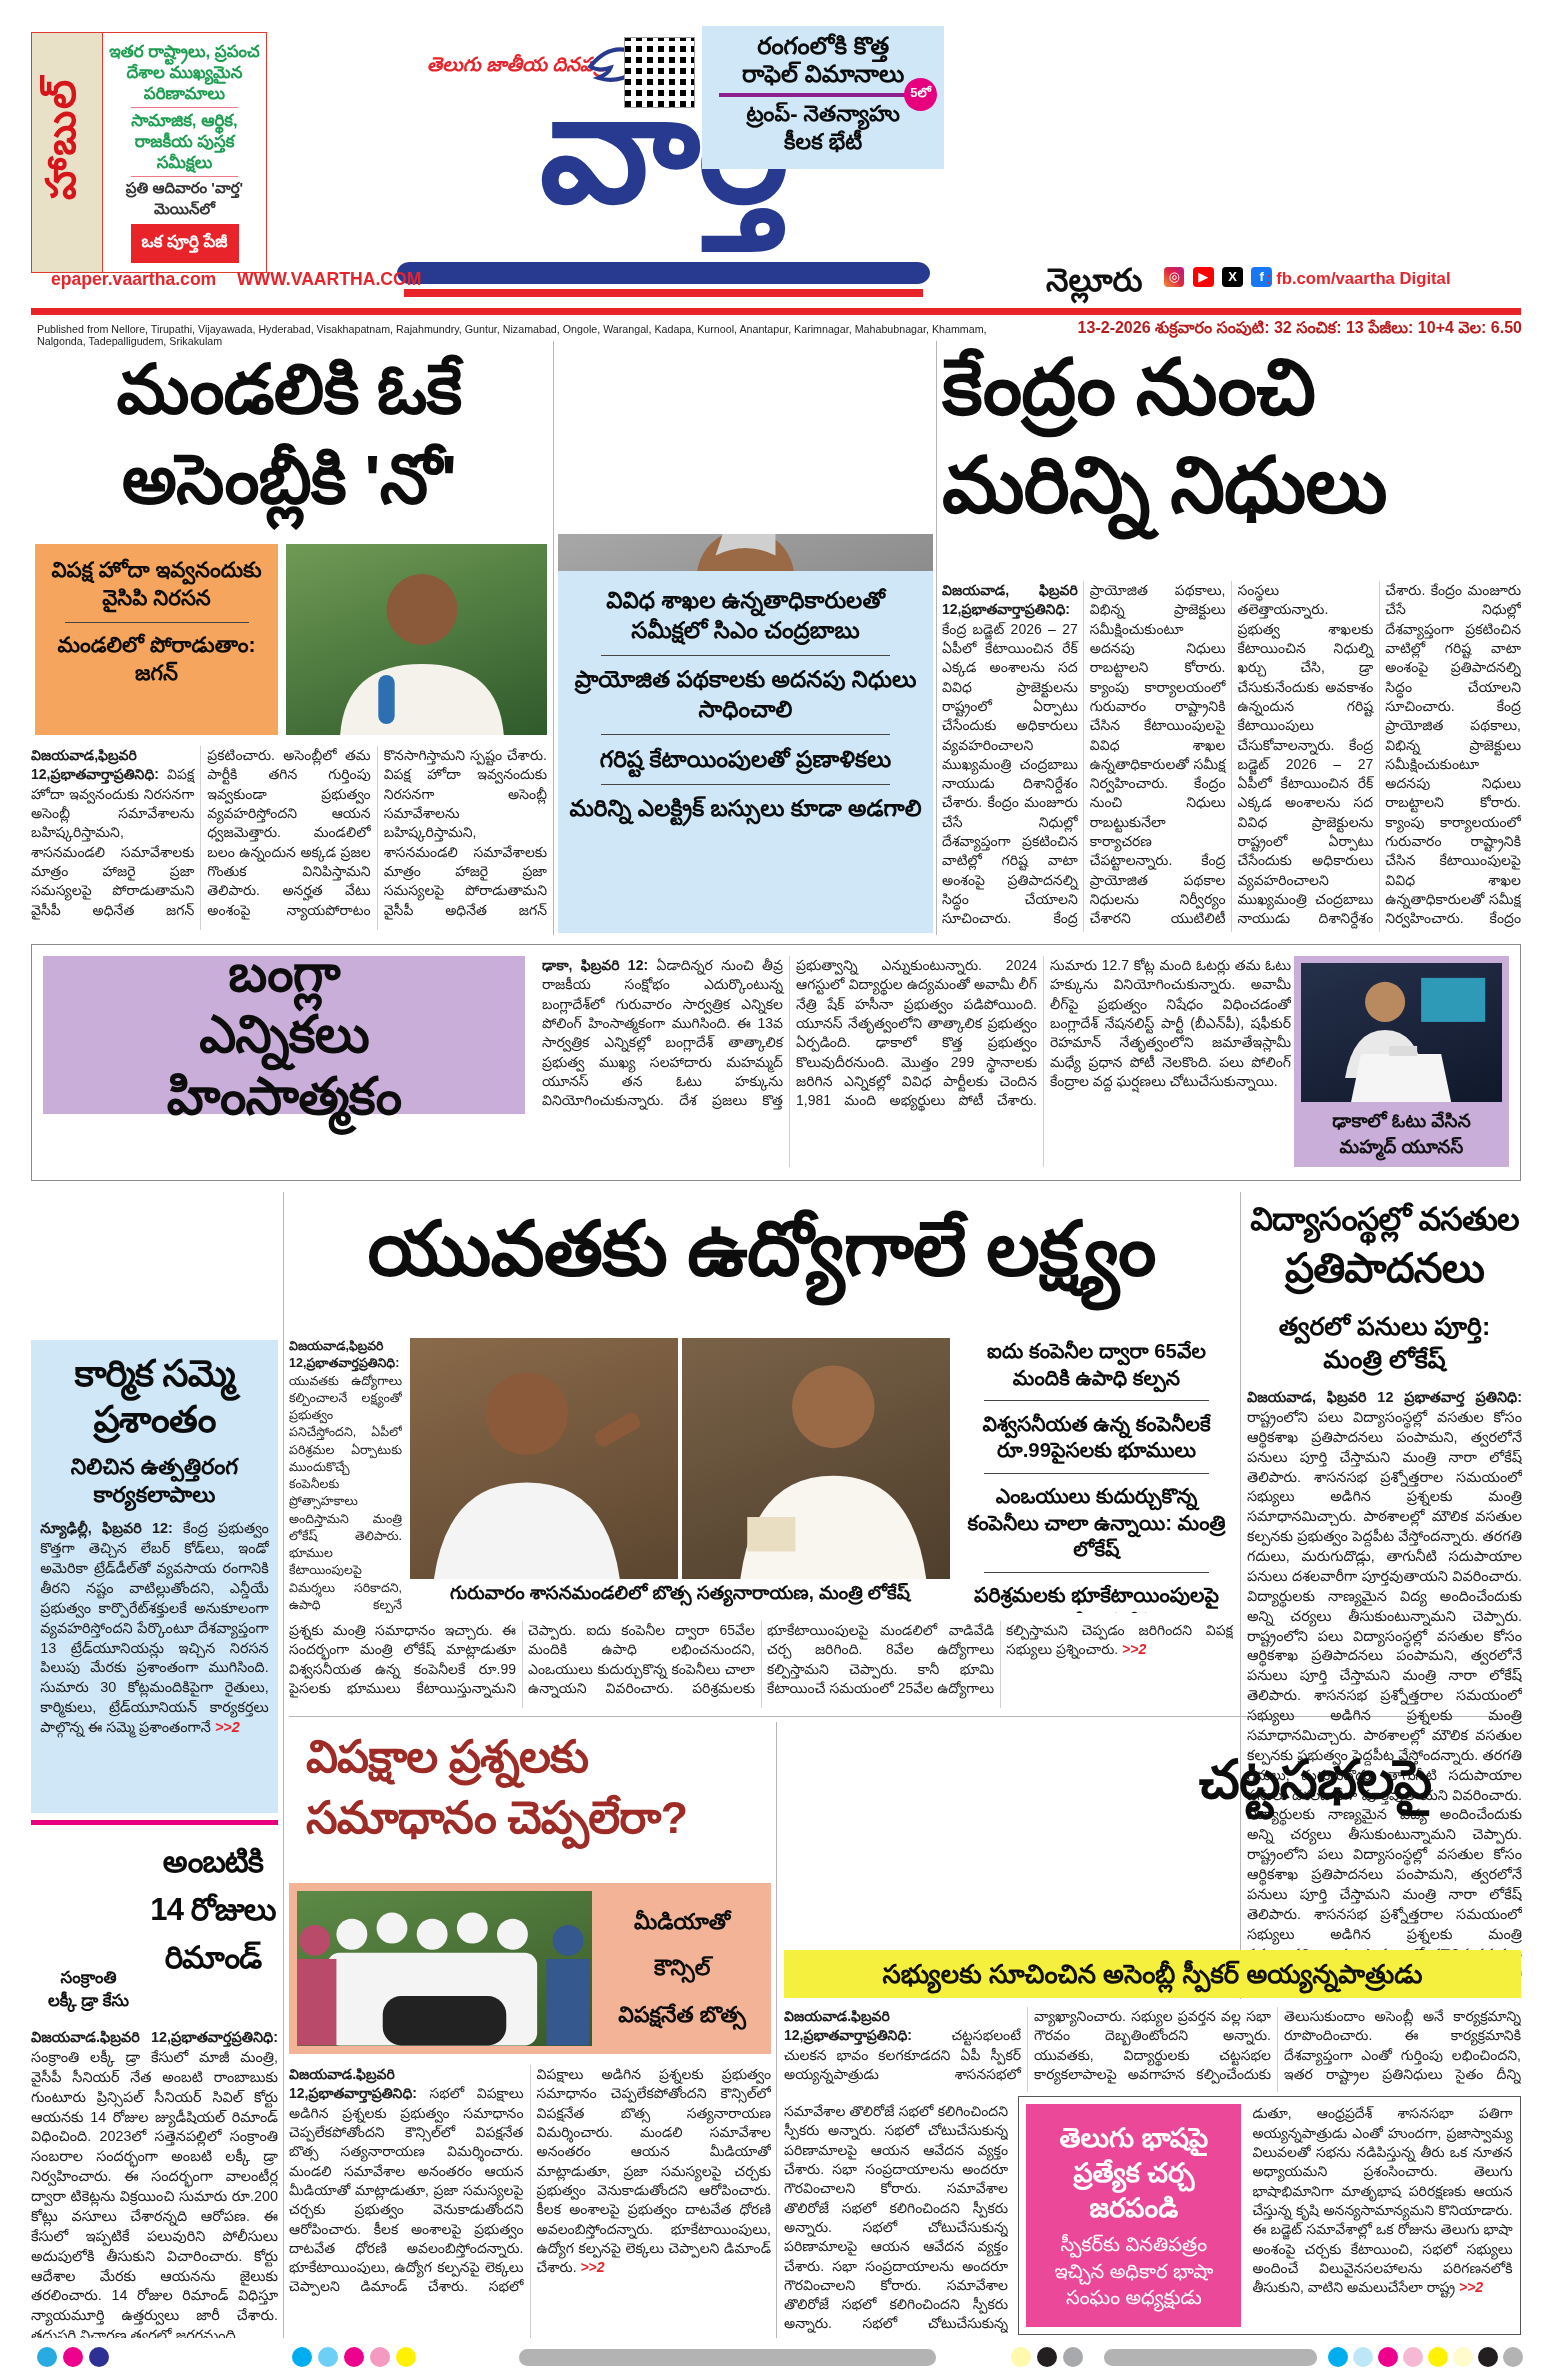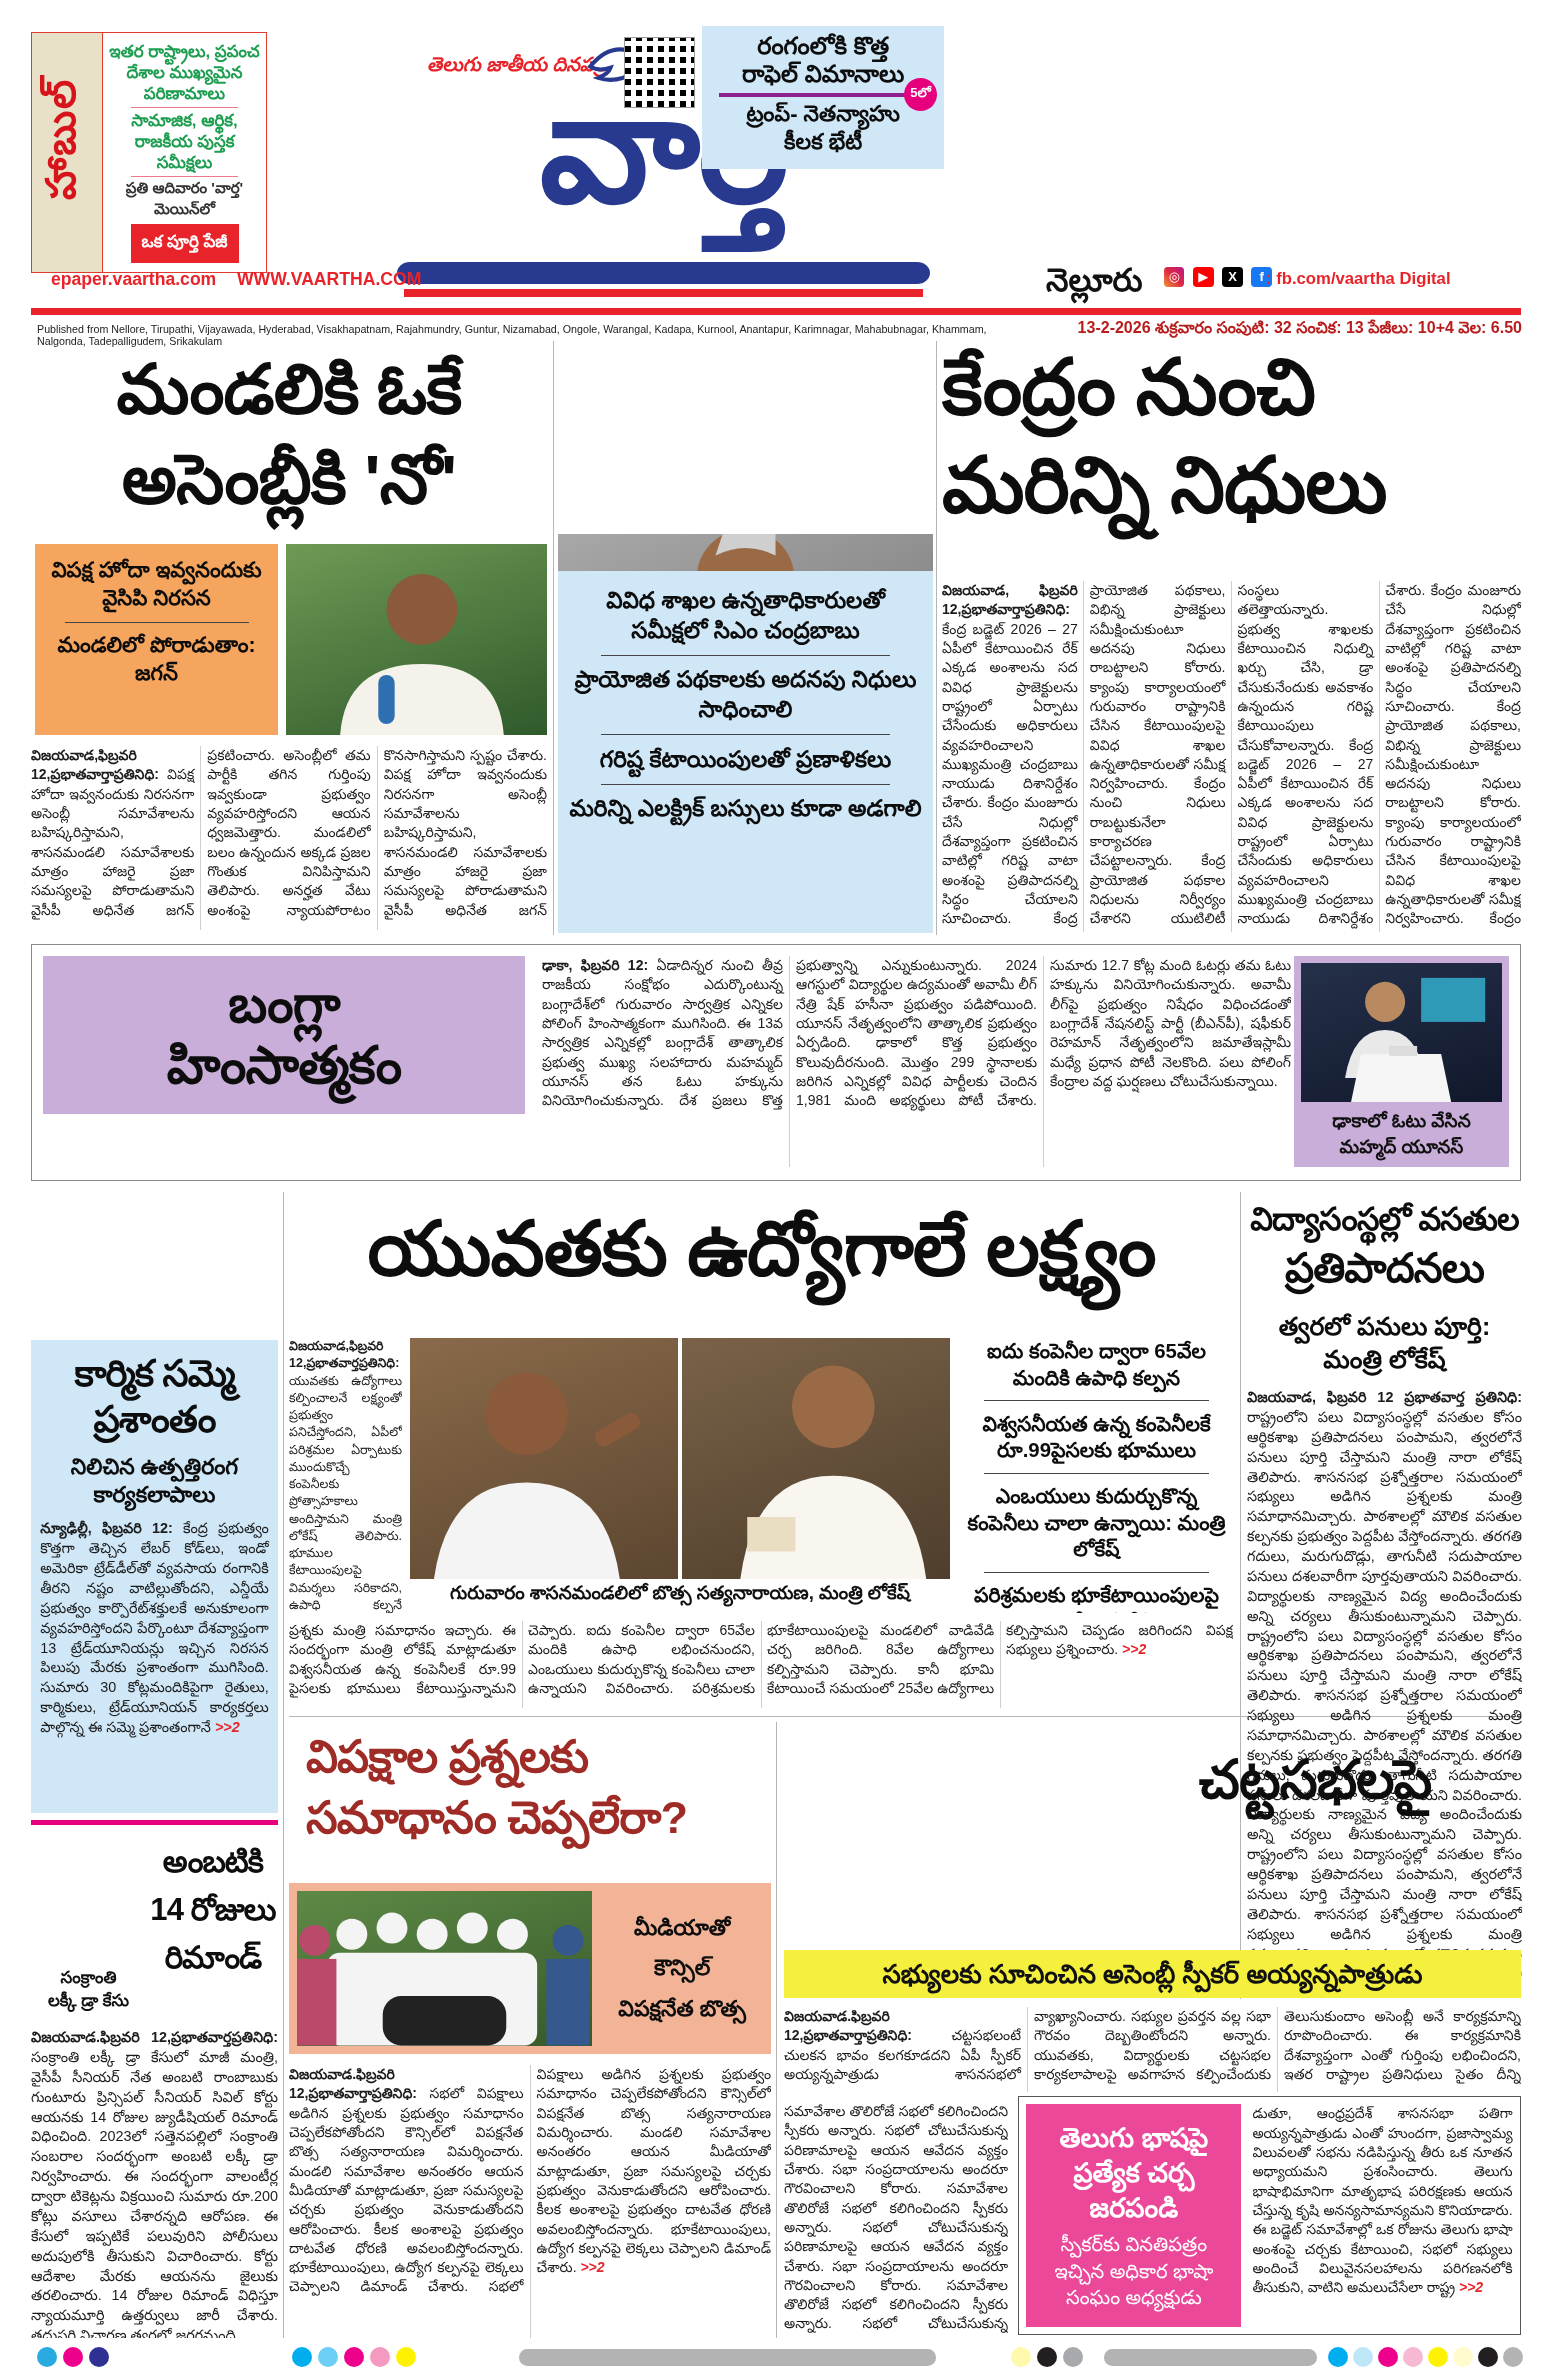--- a/index.html
+++ b/index.html
@@ -170,20 +170,21 @@
   <div class="abs body-txt cols4 ov" style="left:942px;top:581px;width:579px;height:351px;">
     <span class="dl">విజయవాడ, ఫిబ్రవరి 12,ప్రభాతవార్తాప్రతినిధి:</span>
     <span>కేంద్ర బడ్జెట్ 2026 – 27 ఏపీలో కేటాయించిన రేక్ ఎక్కడ అంశాలను సద వివిధ ప్రాజెక్టులను రాష్ట్రంలో ఏర్పాటు చేసేందుకు అధికారులు వ్యవహరించాలని ముఖ్యమంత్రి చంద్రబాబు నాయుడు దిశానిర్దేశం చేశారు. కేంద్రం మంజూరు చేసే నిధుల్లో దేశవ్యాప్తంగా ప్రకటించిన వాటిల్లో గరిష్ట వాటా అంశంపై ప్రతిపాదనల్ని సిద్ధం చేయాలని సూచించారు. కేంద్ర ప్రాయోజిత పథకాలు, విభిన్న ప్రాజెక్టులు సమీక్షించుకుంటూ అదనపు నిధులు రాబట్టాలని కోరారు. క్యాంపు కార్యాలయంలో గురువారం రాష్ట్రానికి చేసిన కేటాయింపులపై వివిధ శాఖల ఉన్నతాధికారులతో సమీక్ష నిర్వహించారు. కేంద్రం నుంచి నిధులు రాబట్టుకునేలా కార్యాచరణ చేపట్టాలన్నారు. కేంద్ర ప్రాయోజిత పథకాల నిధులను నిర్వీర్యం చేశారని యుటిలిటీ సంస్థలు తలెత్తాయన్నారు. ప్రభుత్వ శాఖలకు కేటాయించిన నిధుల్ని ఖర్చు చేసి, డ్రా చేసుకునేందుకు అవకాశం ఉన్నందున గరిష్ట కేటాయింపులు చేసుకోవాలన్నారు. కేంద్ర బడ్జెట్ 2026 – 27 ఏపీలో కేటాయించిన రేక్ ఎక్కడ అంశాలను సద వివిధ ప్రాజెక్టులను రాష్ట్రంలో ఏర్పాటు చేసేందుకు అధికారులు వ్యవహరించాలని ముఖ్యమంత్రి చంద్రబాబు నాయుడు దిశానిర్దేశం చేశారు. కేంద్రం మంజూరు చేసే నిధుల్లో దేశవ్యాప్తంగా ప్రకటించిన వాటిల్లో గరిష్ట వాటా అంశంపై ప్రతిపాదనల్ని సిద్ధం చేయాలని సూచించారు. కేంద్ర ప్రాయోజిత పథకాలు, విభిన్న ప్రాజెక్టులు సమీక్షించుకుంటూ అదనపు నిధులు రాబట్టాలని కోరారు. క్యాంపు కార్యాలయంలో గురువారం రాష్ట్రానికి చేసిన కేటాయింపులపై వివిధ శాఖల ఉన్నతాధికారులతో సమీక్ష నిర్వహించారు. కేంద్రం నుంచి నిధులు రాబట్టుకునేలా కార్యాచరణ చేపట్టాలన్నారు. కేంద్ర ప్రాయోజిత పథకాల నిధులను నిర్వీర్యం చేశారని యుటిలిటీ సంస్థలు తలెత్తాయన్నారు. ప్రభుత్వ శాఖలకు కేటాయించిన నిధుల్ని ఖర్చు చేసి, డ్రా చేసుకునేందుకు అవకాశం ఉన్నందున గరిష్ట కేటాయింపులు చేసుకోవాలన్నారు.</span>
     
   </div>
 
   <div class="abs" style="left:31px;top:944px;width:1490px;height:237px;border:0.9px solid #8a8a8a;box-sizing:border-box;">
     <div class="abs lavender" style="left:11px;top:11px;width:482px;height:158px;display:flex;flex-direction:column;justify-content:center;">
       <div class="headline ctr" style="font-size:52px;line-height:1.18;">
         <div>బంగ్లా</div>
+        <div>ఎన్నికలు</div>
         <div>హింసాత్మకం</div>
       </div>
     </div>
     <div class="abs body-txt cols3 ov" style="left:510px;top:11px;width:749px;height:211px;">
       <span class="dl">ఢాకా, ఫిబ్రవరి 12:</span>
       <span>ఏడాదిన్నర నుంచి తీవ్ర రాజకీయ సంక్షోభం ఎదుర్కొంటున్న బంగ్లాదేశ్‌లో గురువారం సార్వత్రిక ఎన్నికల పోలింగ్ హింసాత్మకంగా ముగిసింది. ఈ 13వ సార్వత్రిక ఎన్నికల్లో బంగ్లాదేశ్ తాత్కాలిక ప్రభుత్వ ముఖ్య సలహాదారు మహమ్మద్ యూనస్ తన ఓటు హక్కును వినియోగించుకున్నారు. దేశ ప్రజలు కొత్త ప్రభుత్వాన్ని ఎన్నుకుంటున్నారు. 2024 ఆగస్టులో విద్యార్థుల ఉద్యమంతో అవామీ లీగ్ నేత్రి షేక్ హసీనా ప్రభుత్వం పడిపోయింది. యూనస్ నేతృత్వంలోని తాత్కాలిక ప్రభుత్వం ఏర్పడింది. ఢాకాలో కొత్త ప్రభుత్వం కొలువుదీరనుంది. మొత్తం 299 స్థానాలకు జరిగిన ఎన్నికల్లో వివిధ పార్టీలకు చెందిన 1,981 మంది అభ్యర్థులు పోటీ చేశారు. సుమారు 12.7 కోట్ల మంది ఓటర్లు తమ ఓటు హక్కును వినియోగించుకున్నారు. అవామీ లీగ్‌పై ప్రభుత్వం నిషేధం విధించడంతో బంగ్లాదేశ్ నేషనలిస్ట్ పార్టీ (బీఎన్‌పీ), షఫీకుర్ రెహమాన్ నేతృత్వంలోని జమాతేఇస్లామీ మధ్యే ప్రధాన పోటీ నెలకొంది. పలు పోలింగ్ కేంద్రాల వద్ద ఘర్షణలు చోటుచేసుకున్నాయి.</span>
     </div>
     <div class="abs lavender" style="right:11px;top:11px;width:215px;height:211px;padding:7.4px;box-sizing:border-box;">
       <div class="photo" style="width:100%;height:139px;background:linear-gradient(160deg,#25304a,#10182b);">
         <svg viewBox="0 0 100 70" preserveAspectRatio="xMidYMax slice">
@@ -321,21 +322,21 @@
             <circle cx="72" cy="14" r="5"></circle>
           <rect x="12" y="20" width="68" height="30" rx="4"></rect>
         </g>
         <circle cx="8" cy="16" r="5" fill="#b94a6a"></circle>
           <rect x="2" y="22" width="13" height="28" fill="#b94a6a"></rect>
         <circle cx="90" cy="16" r="5" fill="#35588f"></circle>
           <rect x="83" y="22" width="14" height="28" fill="#35588f"></rect>
         <rect x="30" y="34" width="40" height="16" rx="6" fill="#222"></rect>
       </svg>
     </div>
-    <div class="stanza" style="flex:1;font-size:22px;display:flex;flex-direction:column;justify-content:center;gap:12px;">
+    <div class="stanza" style="flex:1;font-size:22px;display:flex;flex-direction:column;justify-content:center;gap:18px;">
       <div>మీడియాతో</div>
       <div>కౌన్సిల్</div>
       <div>విపక్షనేత బొత్స</div>
     </div>
   </div>
   <div class="abs body-txt cols2 ov" style="left:289px;top:2065px;width:482px;height:273px;">
     <span class="dl">విజయవాడ.ఫిబ్రవరి 12,ప్రభాతవార్తాప్రతినిధి:</span>
     <span>సభలో విపక్షాలు అడిగిన ప్రశ్నలకు ప్రభుత్వం సమాధానం చెప్పలేకపోతోందని కౌన్సిల్‌లో విపక్షనేత బొత్స సత్యనారాయణ విమర్శించారు. మండలి సమావేశాల అనంతరం ఆయన మీడియాతో మాట్లాడుతూ, ప్రజా సమస్యలపై చర్చకు ప్రభుత్వం వెనుకాడుతోందని ఆరోపించారు. కీలక అంశాలపై ప్రభుత్వం దాటవేత ధోరణి అవలంబిస్తోందన్నారు. భూకేటాయింపులు, ఉద్యోగ కల్పనపై లెక్కలు చెప్పాలని డిమాండ్ చేశారు. సభలో విపక్షాలు అడిగిన ప్రశ్నలకు ప్రభుత్వం సమాధానం చెప్పలేకపోతోందని కౌన్సిల్‌లో విపక్షనేత బొత్స సత్యనారాయణ విమర్శించారు. మండలి సమావేశాల అనంతరం ఆయన మీడియాతో మాట్లాడుతూ, ప్రజా సమస్యలపై చర్చకు ప్రభుత్వం వెనుకాడుతోందని ఆరోపించారు. కీలక అంశాలపై ప్రభుత్వం దాటవేత ధోరణి అవలంబిస్తోందన్నారు. భూకేటాయింపులు, ఉద్యోగ కల్పనపై లెక్కలు చెప్పాలని డిమాండ్ చేశారు.</span>
     <span class="jump">&gt;&gt;2</span>
   </div>

